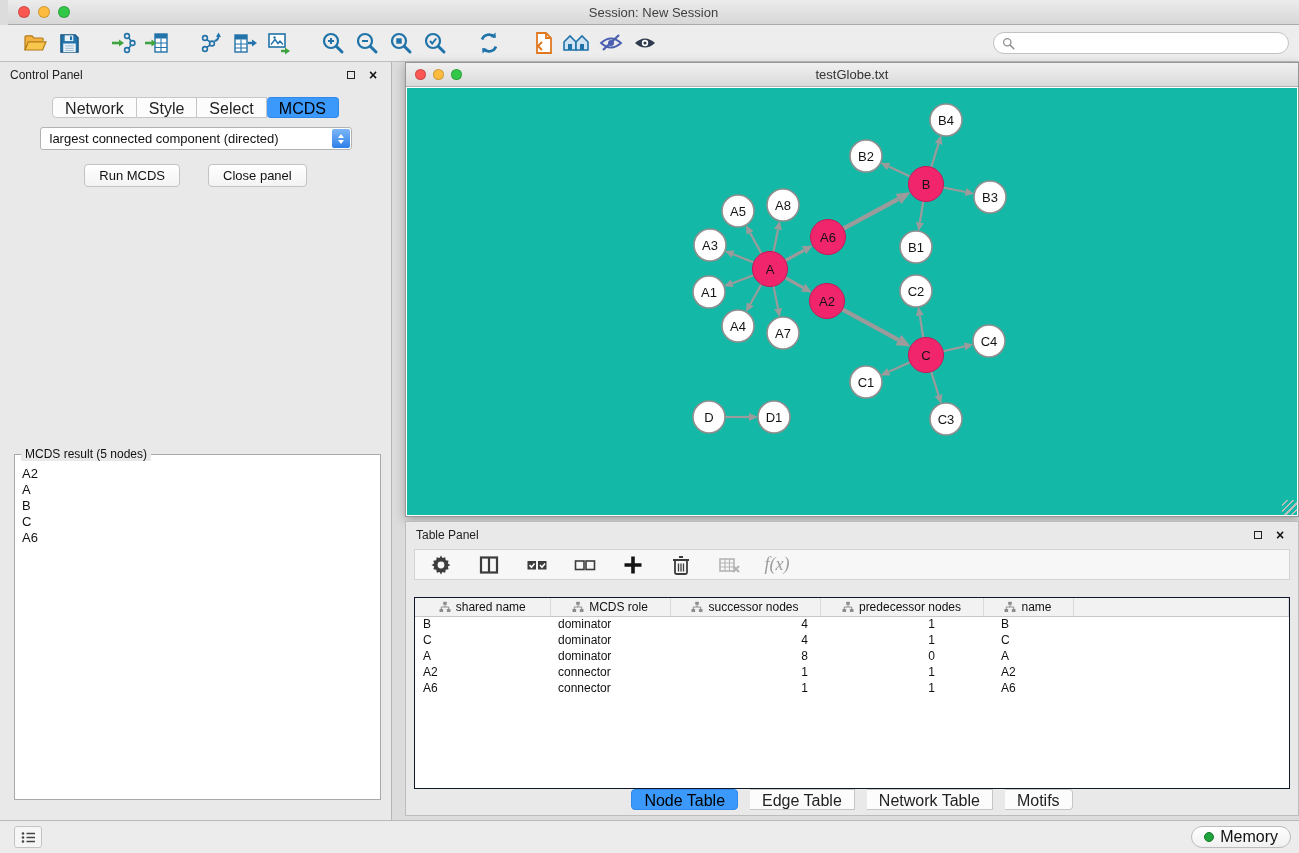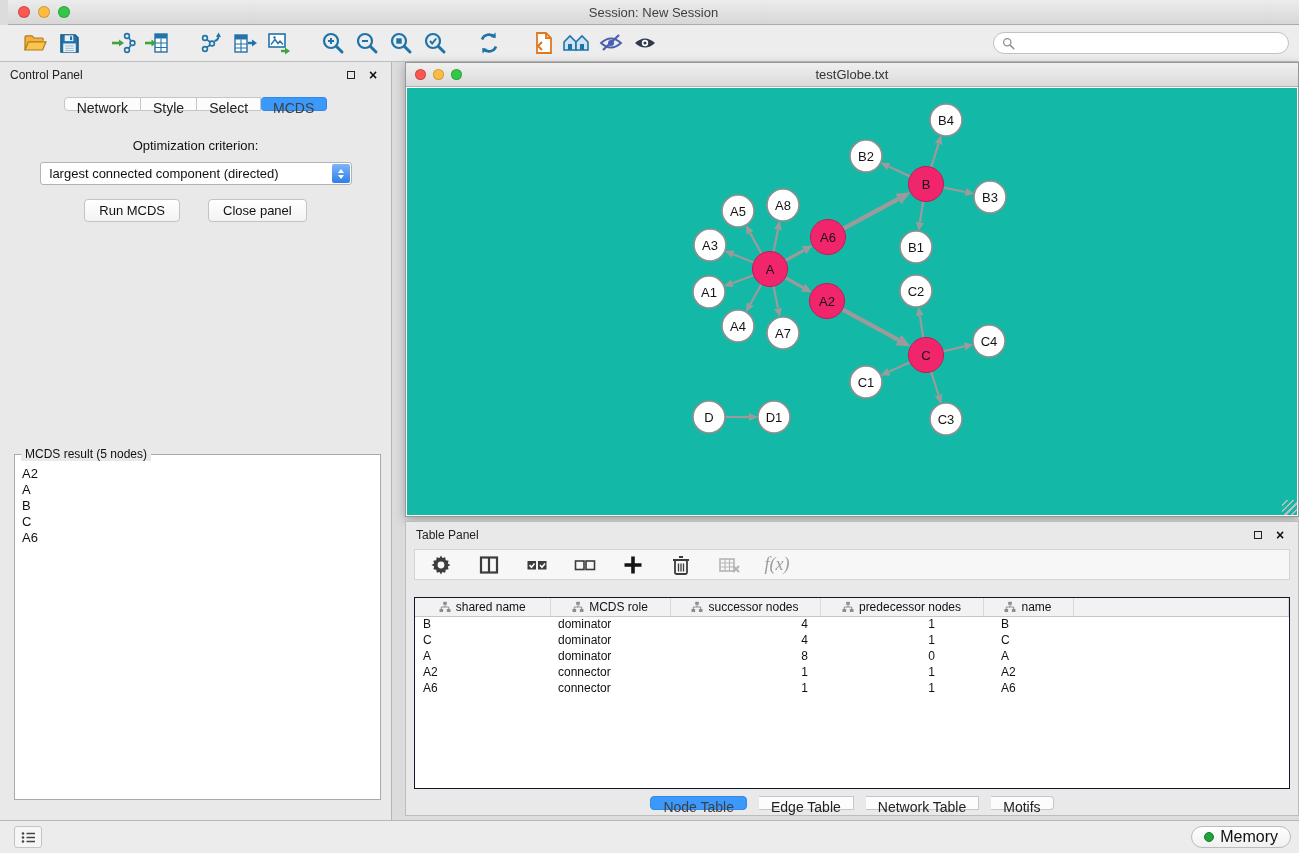--- a/index.html
+++ b/index.html
@@ -28,25 +28,25 @@
   
   .control-panel { position:absolute; left:0; top:62px; width:392px; height:758px;
     background:#e9e9e9; border-right:1px solid #b5b5b5; }
   .panel-header { height:26px; display:flex; align-items:center; padding:0 10px; font-size:12px; color:#222; }
   .panel-header .spacer { flex:1; }
   .win-btn { width:16px; height:16px; display:flex; align-items:center; justify-content:center; margin-left:6px; }
   .win-sq { width:8px; height:8px; border:1.5px solid #222; }
   .win-x { font-size:14px; font-weight:bold; color:#111; line-height:14px; }
 
   .seg-tabs { display:flex; justify-content:center; margin-top:9px; }
-  .seg-tab { padding:0 12px; font-size:14px; height:14px; line-height:21px; background:#fcfcfc;
+  .seg-tab { padding:0 12px; font-size:16px; height:21px; line-height:21px; background:#fcfcfc;
     border:1px solid #c6c6c6; border-left:none; color:#222; cursor:default; }
   .seg-tab:first-child { border-left:1px solid #c6c6c6; border-radius:4px 0 0 4px; }
   .seg-tab:last-child { border-radius:0 4px 4px 0; }
-  .seg-tab.active { background:#3b99fc; border-color:#2f88ea; color:#404040; border-radius:4px; }
+  .seg-tab.active { background:#3b99fc; border-color:#2f88ea; color:#000000; border-radius:4px; }
 
   .opt-label { text-align:center; margin-top:27px; font-size:13px; color:#111; }
   .dropdown { position:relative; margin:9px auto 0; width:312px; height:23px; background:#fff;
     border:1px solid #b2b2b2; border-radius:3px; font-size:13px; color:#111;
     display:flex; align-items:center; padding:0 22px 0 9px; }
   .combo-btn { position:absolute; right:1px; top:1px; bottom:1px; width:18px; border-radius:2px;
     background:linear-gradient(#7cb6f8,#2f7fe8); display:flex; flex-direction:column;
     align-items:center; justify-content:center; gap:2px; }
   .tri-up { width:0; height:0; border-left:3.5px solid transparent; border-right:3.5px solid transparent; border-bottom:4.5px solid #fff; }
   .tri-down { width:0; height:0; border-left:3.5px solid transparent; border-right:3.5px solid transparent; border-top:4.5px solid #fff; }
@@ -270,21 +270,20 @@
       <span class="win-btn">
           <span class="win-x">×</span>
         </span>
     </div>
     <div class="seg-tabs" id="cp-tabs">
         <div class="seg-tab">Network</div>
         <div class="seg-tab">Style</div>
         <div class="seg-tab">Select</div>
         <div class="seg-tab active">MCDS</div>
       </div>
-    <div class="opt-label">Optimization criterion:</div>
     <div class="dropdown">
       <span>largest connected component (directed)</span>
       <span class="combo-btn">
           <span class="tri-up"></span>
           <span class="tri-down"></span>
         </span>
     </div>
     <div class="btn-row">
       <button class="mac-btn">Run MCDS</button>
       <button class="mac-btn">Close panel</button>

